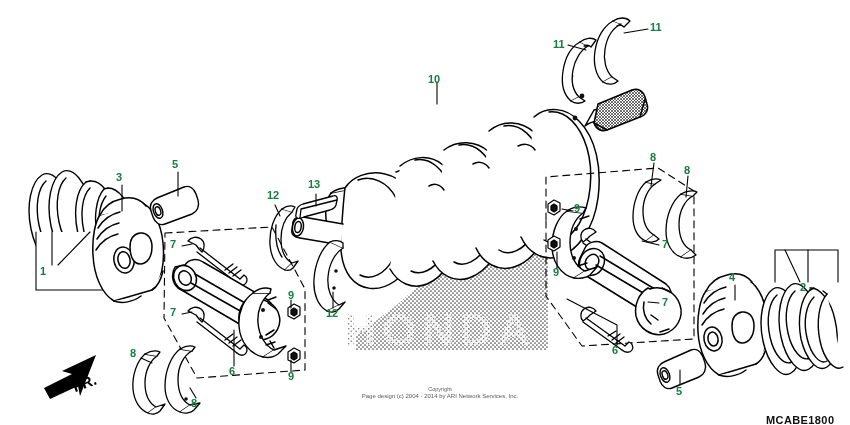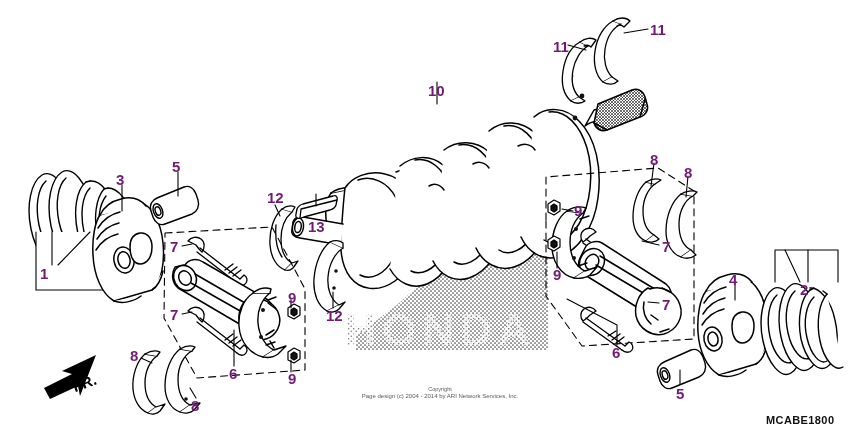--- a/index.html
+++ b/index.html
@@ -5,21 +5,21 @@
 <style>
   html,body{margin:0;padding:0;background:#ffffff;}
   body{
     font-family:"Liberation Sans", sans-serif;
     width:850px;height:425px;overflow:hidden;position:relative;
   }
   #sheet{position:relative;width:850px;height:425px;background:#fff;}
   #art{position:absolute;left:0;top:0;width:850px;height:425px;}
   .lbl{
     position:absolute;font-family:"Liberation Sans", sans-serif;
-    font-size:15px;font-weight:700;color:#701a75;line-height:1;
+    font-size:11px;font-weight:700;color:#15803d;line-height:1;
     letter-spacing:0px;white-space:nowrap;
   }
   .frtxt{
     position:absolute;font-family:"Liberation Sans", sans-serif;
     font-weight:700;font-size:15px;color:#000;
     transform:rotate(-20deg);transform-origin:left bottom;white-space:nowrap;
   }
   .pn{
     position:absolute;font-family:"Liberation Sans", sans-serif;
     font-size:11px;font-weight:700;color:#111;letter-spacing:.4px;white-space:nowrap;
@@ -470,26 +470,26 @@
   <div class="lbl" style="left:662px;top:239px;">7</div>
   <div class="lbl" style="left:662px;top:297px;">7</div>
   <div class="lbl" style="left:130px;top:348px;">8</div>
   <div class="lbl" style="left:191px;top:398px;">8</div>
   <div class="lbl" style="left:650px;top:152px;">8</div>
   <div class="lbl" style="left:684px;top:165px;">8</div>
   <div class="lbl" style="left:288px;top:290px;">9</div>
   <div class="lbl" style="left:288px;top:371px;">9</div>
   <div class="lbl" style="left:574px;top:203px;">9</div>
   <div class="lbl" style="left:553px;top:267px;">9</div>
-  <div class="lbl" style="left:428px;top:83px;text-align:center;">10</div>
+  <div class="lbl" style="left:428px;top:74px;text-align:center;">10</div>
   <div class="lbl" style="left:553px;top:39px;">11</div>
   <div class="lbl" style="left:650px;top:22px;">11</div>
   <div class="lbl" style="left:267px;top:190px;">12</div>
   <div class="lbl" style="left:326px;top:308px;">12</div>
-  <div class="lbl" style="left:308px;top:179px;margin-top:40px;">13</div>
+  <div class="lbl" style="left:308px;top:179px;">13</div>
 
   <div class="frtxt" style="left:76px;top:378px;">FR.</div>
 
   <div class="cr" style="left:360px;top:386px;width:160px;">Copyright</div>
   <div class="cr2" style="left:330px;top:393px;width:220px;">Page design (c) 2004 - 2014 by ARI Network Services, Inc.</div>
 
   <div class="pn" style="left:766px;top:406px;margin-top:8px;">MCABE1800</div>
 
 </div>
 

